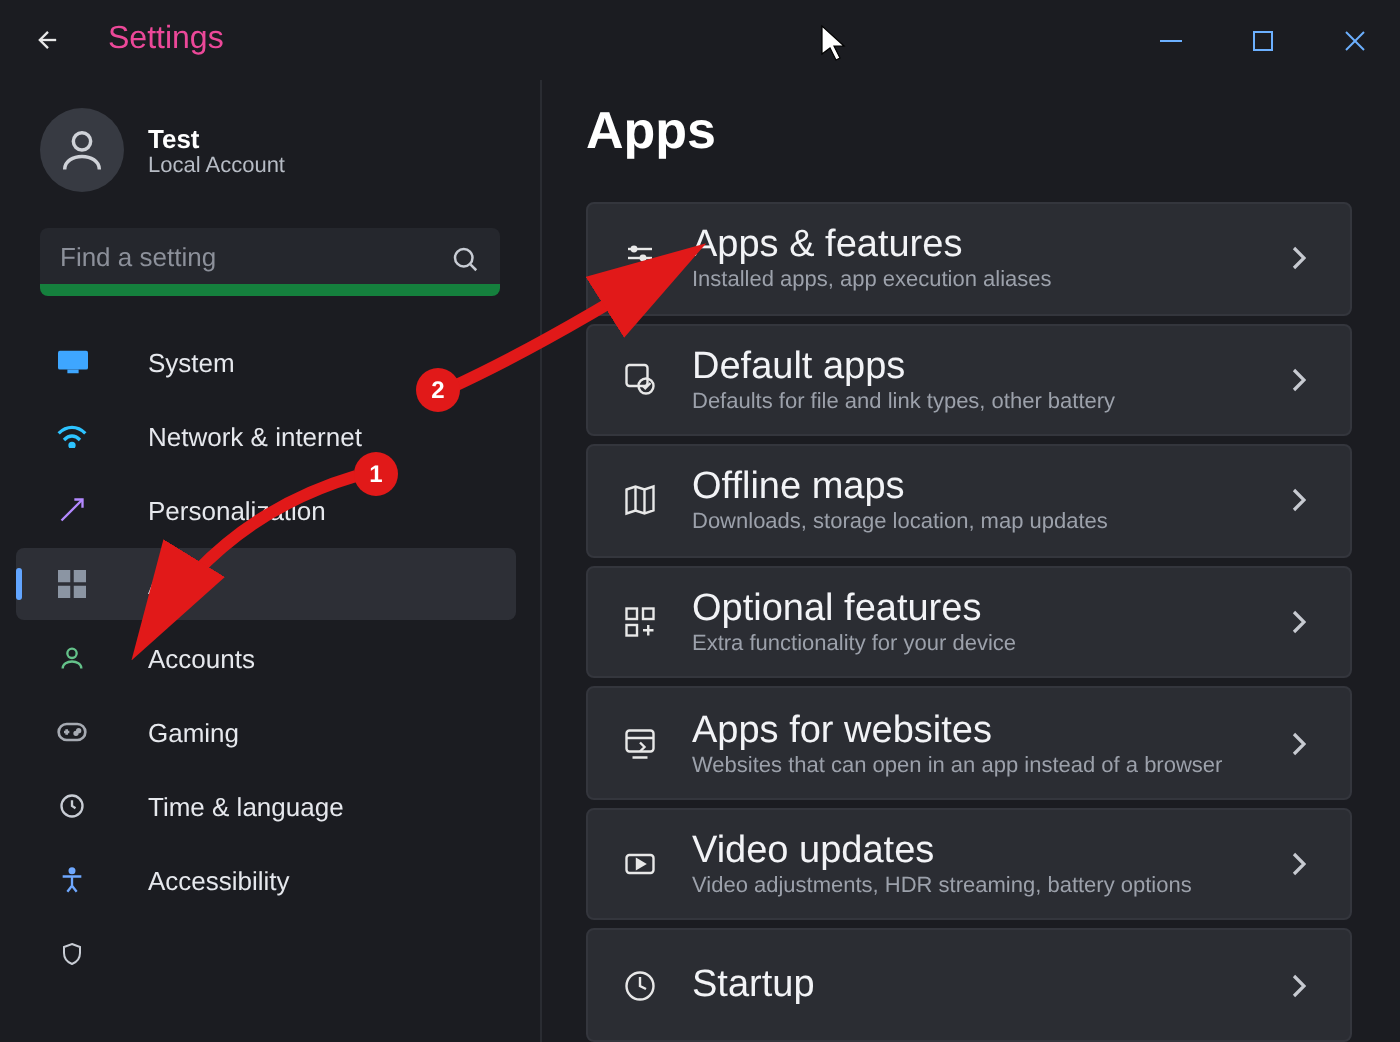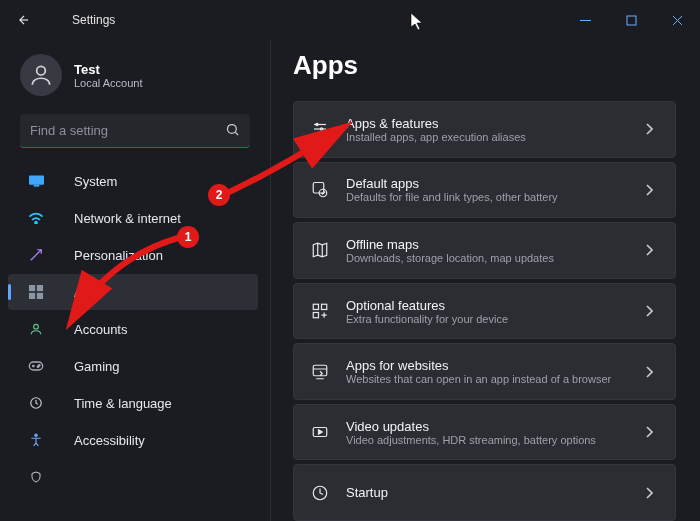--- a/index.html
+++ b/index.html
@@ -1,43 +1,43 @@
 <!DOCTYPE html>
 <html><head>
 <meta charset="utf-8">
 <style>
   *{box-sizing:border-box;margin:0;padding:0;font-family:"Segoe UI",sans-serif;}
   body{background:#1b1c21;color:#e8e8e8;width:700px;height:521px;overflow:hidden;position:relative;}
   .titlebar{display:flex;align-items:center;height:40px;padding:0 0 0 12px;}
   .back-btn{width:24px;height:24px;display:flex;align-items:center;justify-content:center;color:#e8e8e8;}
-  .title{margin-left:36px;font-size:12px;color:#e5e5e5;}
+  .title{margin-left:18px;font-size:16px;color:#ec4899;}
   .win-controls{margin-left:auto;display:flex;height:100%;}
   .win-btn{width:46px;height:100%;display:flex;align-items:center;justify-content:center;color:#cfd2d8;}
   .main{display:flex;height:calc(100% - 40px);}
   .sidebar{width:270px;padding:4px 0 0 0;display:flex;flex-direction:column;overflow:hidden;}
   .profile{display:flex;align-items:center;gap:12px;padding:10px 20px 18px 20px;}
   .avatar{width:42px;height:42px;border-radius:50%;background:#373a42;display:flex;align-items:center;justify-content:center;}
   .profile-text .name{font-size:13px;font-weight:600;color:#fff;}
   .profile-text .acct{font-size:11px;color:#b7bcc5;}
   .search-wrap{margin:0 20px 14px 20px;position:relative;}
-  .search{width:100%;height:34px;background:#25272d;border:none;border-bottom:1px solid #15803d;border-radius:4px;color:#fca5a5;padding:0 34px 0 10px;font-size:13px;}
+  .search{width:100%;height:34px;background:#25272d;border:none;border-bottom:6px solid #15803d;border-radius:4px;color:#fca5a5;padding:0 34px 0 10px;font-size:13px;}
   .search::placeholder{color:#8c909a;}
   .search-icon{position:absolute;right:10px;top:8px;color:#c8ccd4;}
   .nav{flex:1;overflow-y:auto;padding-right:4px;}
   .nav-item{display:flex;align-items:center;height:36px;padding:0 12px 0 20px;gap:30px;font-size:13px;color:#e6e8ed;border-radius:4px;margin:1px 8px 1px 8px;position:relative;}
   .nav-item.selected{background:#2d2f36;}
   .nav-item.selected::before{content:"";position:absolute;left:0;top:10px;bottom:10px;width:3px;background:#62a5ff;border-radius:2px;}
   .nav-icon{width:16px;height:16px;display:flex;align-items:center;justify-content:center;flex:0 0 16px;}
   .content{flex:1;padding:10px 24px 0 22px;border-left:1px solid #2a2c32;overflow:hidden;display:flex;flex-direction:column;}
   .page-title{font-size:26px;font-weight:600;color:#fff;margin-bottom:20px;}
   .cards{display:flex;flex-direction:column;gap:4px;overflow-y:auto;}
   .card{background:#2b2d33;border:1px solid #34363d;border-radius:4px;height:60px;display:flex;align-items:center;padding:0 16px;gap:16px;}
   .card .ci{width:20px;height:20px;display:flex;align-items:center;justify-content:center;color:#e8e8e8;flex:0 0 20px;}
   .card-text{flex:1;min-width:0;}
-  .card-title{font-size:13px;color:#f2f3f6;}
+  .card-title{font-size:19px;color:#f2f3f6;}
   .card-sub{font-size:11px;color:#9ca1ab;white-space:nowrap;overflow:hidden;text-overflow:ellipsis;}
   .chev{color:#c7cad1;flex:0 0 14px;}
   
   .annot{position:absolute;pointer-events:none;z-index:50;}
   .badge{width:22px;height:22px;border-radius:50%;background:#e11919;display:flex;align-items:center;justify-content:center;color:#fff;font-size:12px;font-weight:600;}
   .cursor{position:absolute;left:410px;top:12px;z-index:60;color:#fff;}
   svg{display:block;}
 </style>
 </head>
 <body>

